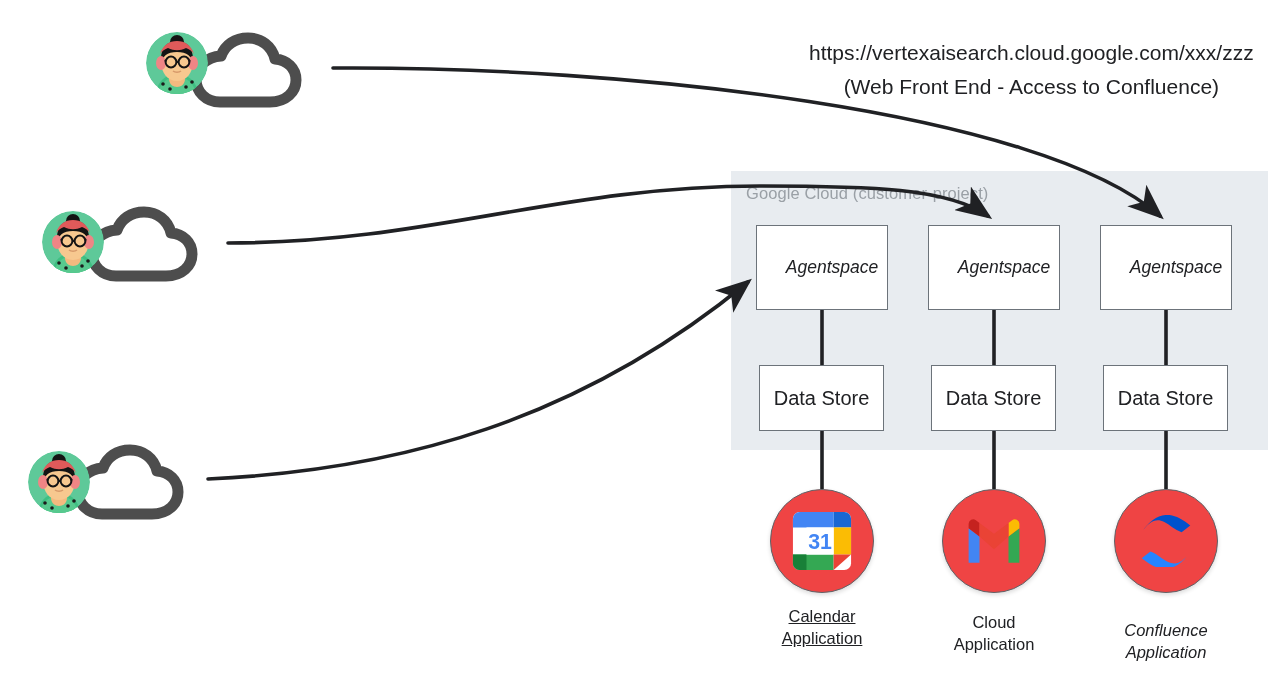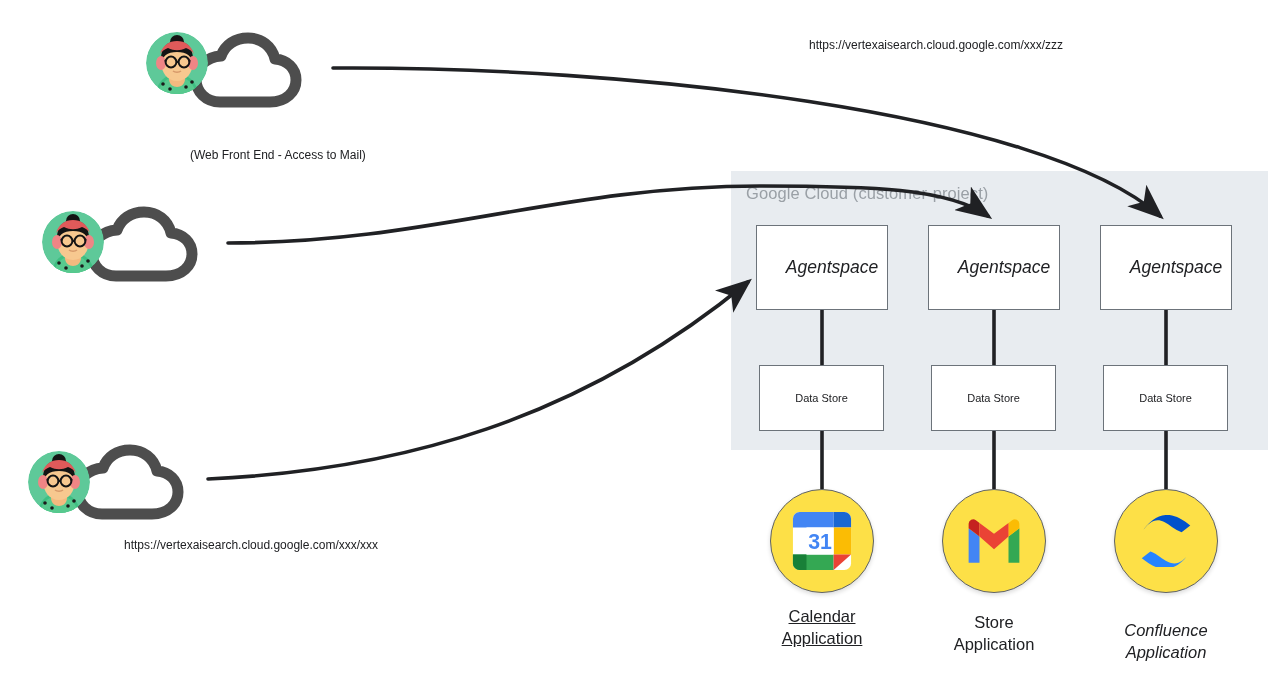--- a/index.html
+++ b/index.html
@@ -62,31 +62,31 @@
     width: 132px;
     height: 85px;
     font-size: 17.5px;
     font-style: italic;
     color: #202124;
     padding-left: 20px;
   }
   .datastore-box {
     width: 125px;
     height: 66px;
-    font-size: 11px;
+    font-size: 20px;
     color: #202124;
   }
 
   
   .app-circle {
     position: absolute;
     width: 104px;
     height: 104px;
     border-radius: 50%;
-    background: #fde047;
+    background: #ef4444;
     border: 1.1px solid #5f6368;
     box-shadow: 0 2px 4px rgba(0,0,0,0.14);
     box-sizing: border-box;
     display: flex;
     align-items: center;
     justify-content: center;
   }
   .app-label {
     position: absolute;
     width: 180px;
@@ -112,21 +112,21 @@
     top: 6px;
     width: 122px;
     height: 76px;
     z-index: 1;
   }
 
   
   .url-label {
     position: absolute;
     text-align: center;
-    font-size: 12px;
+    font-size: 21px;
     line-height: 1.62;
     color: #202124;
     white-space: nowrap;
   }
   .url-label .url-line { display: block; }
   .url-label .desc-line { display: block; }
 </style>
 </head>
 <body>
 
@@ -194,21 +194,21 @@
       <path d="M4 20c8-12 16-17 26-12 6 3 12 9 20 12l10-8c-9-7-16-11-24-12C24-1 13 6 4 20z" fill="#0052cc"></path>
       <path d="M60 42c-8 12-16 17-26 12-6-3-12-9-20-12L4 50c9 7 16 11 24 12 12 1 23-6 32-20z" fill="#2684ff"></path>
     </svg>
   </div>
 
   <div class="app-label" style="left:732px; top:606px;text-decoration:underline;">
     <span>Calendar</span><br>
     <span>Application</span>
   </div>
   <div class="app-label" style="left:904px; top:612px;">
-    <span>Store</span><br>
+    <span>Cloud</span><br>
     <span>Application</span>
   </div>
   <div class="app-label" style="left:1076px; top:620px;font-style:italic;">
     <span>Confluence</span><br>
     <span>Application</span>
   </div>
 
   <div class="client-group" style="left:146px; top:26px;">
     <svg class="client-cloud" viewBox="0 0 122 76">
       <path d="M36 70h50c16 0 26-10 26-22 0-12-9-20-21-21C88 14 77 6 64 6 51 6 41 13 37 24c-14 1-25 10-25 23 0 13 10 23 24 23z" fill="none" stroke="#4d4d4d" stroke-width="11" stroke-linejoin="round"></path>
@@ -235,20 +235,21 @@
         <path d="M30.4 30h2.2" stroke="#141414" stroke-width="2"></path>
         <path d="M19.6 29.4l0-1.4" stroke="#141414" stroke-width="2"></path>
         <path d="M43.4 29.4l0-1.4" stroke="#141414" stroke-width="2"></path>
         <path d="M27 39c2 1.6 6 1.6 8 0" stroke="#d79a6a" stroke-width="1.6" fill="none"></path>
       </svg>
     </div>
   </div>
 
   <div class="url-label" style="left:809px; top:36px;">
     <span class="url-line">https://vertexaisearch.cloud.google.com/xxx/zzz</span>
+    <span class="desc-line">(Web Front End - Access to Confluence)</span>
   </div>
 
   <div class="client-group" style="left:42px; top:200px;">
     <svg class="client-cloud" viewBox="0 0 122 76">
       <path d="M36 70h50c16 0 26-10 26-22 0-12-9-20-21-21C88 14 77 6 64 6 51 6 41 13 37 24c-14 1-25 10-25 23 0 13 10 23 24 23z" fill="none" stroke="#4d4d4d" stroke-width="11" stroke-linejoin="round"></path>
     </svg>
     <div class="client-avatar" style="left:0px; top:11px;">
       <svg width="62" height="62" viewBox="0 0 62 62">
         <circle cx="31" cy="31" r="31" fill="#5ec999"></circle>
         <path d="M10 62c1-13 10-20 21-20s20 7 21 20z" fill="#3fbf82"></path>
@@ -269,21 +270,20 @@
         <circle cx="38" cy="30" r="5.4" fill="none" stroke="#141414" stroke-width="2"></circle>
         <path d="M30.4 30h2.2" stroke="#141414" stroke-width="2"></path>
         <path d="M19.6 29.4l0-1.4" stroke="#141414" stroke-width="2"></path>
         <path d="M43.4 29.4l0-1.4" stroke="#141414" stroke-width="2"></path>
         <path d="M27 39c2 1.6 6 1.6 8 0" stroke="#d79a6a" stroke-width="1.6" fill="none"></path>
       </svg>
     </div>
   </div>
 
   <div class="url-label" style="left:190px; top:146px;">
-    <span class="desc-line">(Web Front End - Access to Mail)</span>
   </div>
 
   <div class="client-group" style="left:28px; top:438px;">
     <svg class="client-cloud" viewBox="0 0 122 76">
       <path d="M36 70h50c16 0 26-10 26-22 0-12-9-20-21-21C88 14 77 6 64 6 51 6 41 13 37 24c-14 1-25 10-25 23 0 13 10 23 24 23z" fill="none" stroke="#4d4d4d" stroke-width="11" stroke-linejoin="round"></path>
     </svg>
     <div class="client-avatar" style="left:0px; top:13px;">
       <svg width="62" height="62" viewBox="0 0 62 62">
         <circle cx="31" cy="31" r="31" fill="#5ec999"></circle>
         <path d="M10 62c1-13 10-20 21-20s20 7 21 20z" fill="#3fbf82"></path>
@@ -304,16 +304,15 @@
         <circle cx="38" cy="30" r="5.4" fill="none" stroke="#141414" stroke-width="2"></circle>
         <path d="M30.4 30h2.2" stroke="#141414" stroke-width="2"></path>
         <path d="M19.6 29.4l0-1.4" stroke="#141414" stroke-width="2"></path>
         <path d="M43.4 29.4l0-1.4" stroke="#141414" stroke-width="2"></path>
         <path d="M27 39c2 1.6 6 1.6 8 0" stroke="#d79a6a" stroke-width="1.6" fill="none"></path>
       </svg>
     </div>
   </div>
 
   <div class="url-label" style="left:124px; top:536px;">
-    <span class="url-line">https://vertexaisearch.cloud.google.com/xxx/xxx</span>
   </div>
 
 </div>
 
 </body></html>

